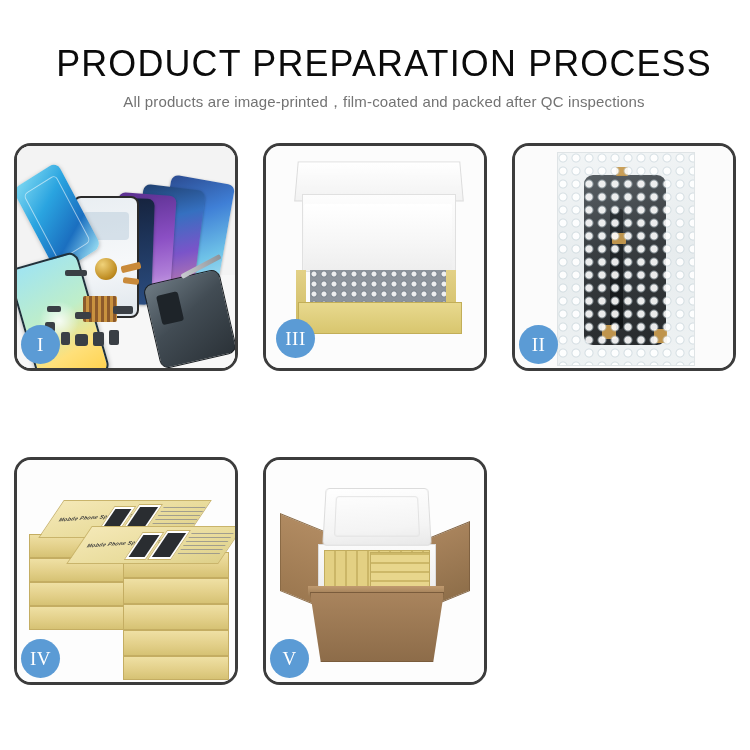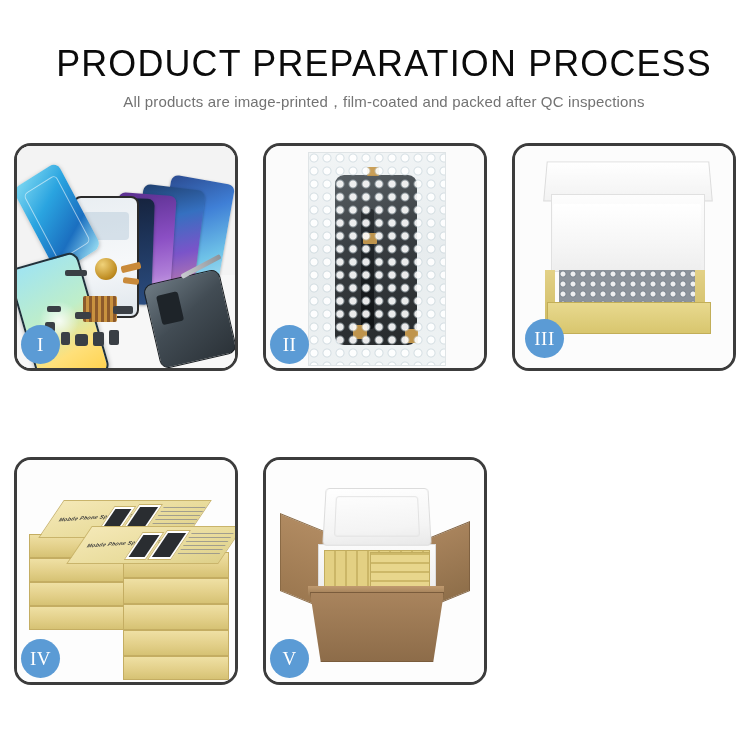--- a/index.html
+++ b/index.html
@@ -356,48 +356,48 @@
         <div class="part" style="left:96px;top:160px;width:20px;height:8px;"></div>
         <div class="copper" style="left:104px;top:118px;width:20px;height:7px;transform:rotate(-14deg);"></div>
         <div class="copper" style="left:106px;top:132px;width:16px;height:6px;transform:rotate(8deg);"></div>
         <div class="part" style="left:30px;top:160px;width:14px;height:6px;"></div>
         <div class="part" style="left:28px;top:176px;width:10px;height:10px;"></div>
         <div class="badge">I</div>
       </div>
     </div>
 
     <div class="panel">
+      <div class="panel-inner p3">
+        <div class="b3-lid"></div>
+        <div class="b3-back"></div>
+        <div class="b3-foam"></div>
+        <div class="b3-bubble"></div>
+        <div class="b3-sideL"></div>
+        <div class="b3-sideR"></div>
+        <div class="b3-front"></div>
+        <div class="badge inset">III</div>
+      </div>
+    </div>
+
+    <div class="panel">
       <div class="panel-inner p2">
         <div class="bag">
           <div class="screenpack"></div>
           <div class="flexstrip"></div>
           <div class="tape" style="left:58px;top:14px;width:12px;height:9px;"></div>
           <div class="tape" style="left:54px;top:80px;width:14px;height:11px;"></div>
           <div class="tape" style="left:44px;top:172px;width:14px;height:14px;"></div>
           <div class="tape" style="left:96px;top:176px;width:13px;height:14px;"></div>
           <div class="bubbles"></div>
         </div>
         <div class="badge">II</div>
       </div>
     </div>
 
     <div class="panel">
-      <div class="panel-inner p3">
-        <div class="b3-lid"></div>
-        <div class="b3-back"></div>
-        <div class="b3-foam"></div>
-        <div class="b3-bubble"></div>
-        <div class="b3-sideL"></div>
-        <div class="b3-sideR"></div>
-        <div class="b3-front"></div>
-        <div class="badge inset">III</div>
-      </div>
-    </div>
-
-    <div class="panel">
       <div class="panel-inner p4">
         <div class="stack">
 
           <div class="kbox" style="left:6px;top:56px;width:96px;height:22px;"></div>
           <div class="kbox" style="left:6px;top:80px;width:96px;height:22px;"></div>
           <div class="kbox" style="left:6px;top:104px;width:96px;height:22px;"></div>
           <div class="kbox" style="left:6px;top:128px;width:96px;height:22px;"></div>
 
           <div class="kbox" style="left:100px;top:74px;width:104px;height:24px;"></div>
           <div class="kbox" style="left:100px;top:100px;width:104px;height:24px;"></div>

